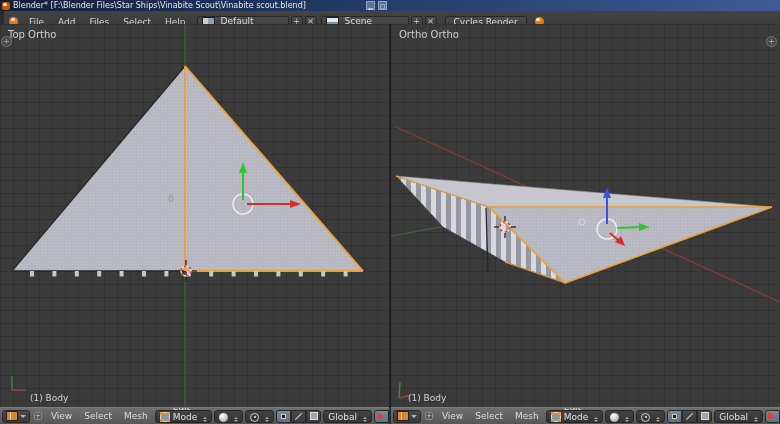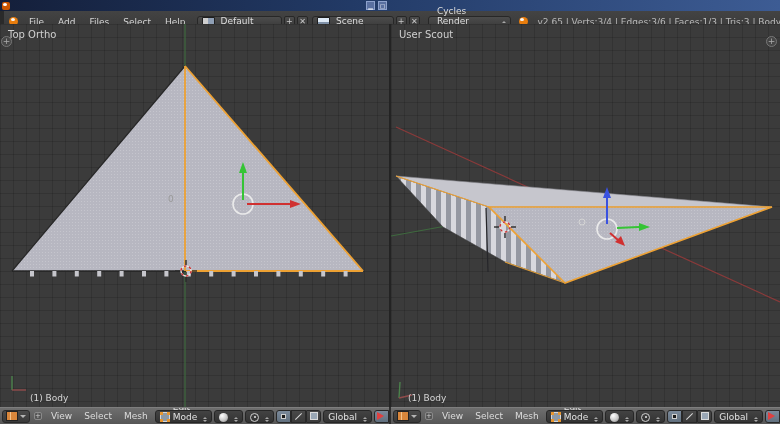--- a/index.html
+++ b/index.html
@@ -102,20 +102,21 @@
   .collapse-btn { width:8px; height:8px; border:1px solid #8a8a8a; border-radius:2px;
     background:#565656; color:#cfcfcf; font-size:7px; line-height:6px; text-align:center; margin:0 2px; }
 </style>
 </head>
 <body>
 
 <div id="app">
 
   <div class="titlebar">
     <span class="blogo"></span>
+    <span class="ttl">Blender* [F:\Blender Files\Star Ships\Vinabite Scout\Vinabite scout.blend]</span>
     <span class="winbtns">
       <span class="winbtn">▁</span>
       <span class="winbtn">▢</span>
     </span>
   </div>
 
   <div class="menubar">
     <span class="blogo2"></span>
     <span class="mitem">File</span>
     <span class="mitem">Add</span>
@@ -130,30 +131,29 @@
     <span class="tinybtn">+</span>
     <span class="tinybtn">✕</span>
 
     <span class="dd" style="width:88px;text-decoration:underline;">
       <span class="idbox id-scene"></span>
       <span class="val">Scene</span>
     </span>
     <span class="tinybtn">+</span>
     <span class="tinybtn">✕</span>
 
-    <span class="dd" style="margin-left:8px;">
+    <span class="dd" style="margin-left:8px;flex-direction:column;">
       <span class="val">Cycles Render</span>
       <span class="ud">
           <i class="up"></i>
           <i class="dn"></i>
         </span>
     </span>
 
     <span class="blogo2" style="margin-left:8px;"></span>
-    <span class="stats">v2.65 | Verts:3/4 | Edges:3/6 | Faces:1/3 | Tris:3 | Body</span>
   </div>
 
   <div class="vpwrap">
 
     <svg width="0" height="0" style="position:absolute">
       <defs>
         <pattern id="pat-dither" width="3" height="3" patternUnits="userSpaceOnUse">
           <rect width="3" height="3" fill="#b7b7c1"></rect>
           <rect x="0" y="0" width="1" height="1" fill="#c5c5cd"></rect>
         </pattern>
@@ -260,21 +260,21 @@
           <polygon points="248,199 248,207 259,203" fill="#35c435"></polygon>
           <line x1="219" y1="209" x2="227" y2="216" stroke="#d03030" stroke-width="2"></line>
           <polygon points="224,218 230,212 234,222" fill="#d03030"></polygon>
         </g>
 
         <g opacity="0.85">
           <line x1="9" y1="358" x2="8" y2="374" stroke="#4f8f4f" stroke-width="1.4"></line>
           <line x1="8" y1="374" x2="21" y2="371" stroke="#9f4f4f" stroke-width="1.4"></line>
         </g>
       </svg>
-      <span class="vplabel">User Scout</span>
+      <span class="vplabel">Ortho Ortho</span>
       <span class="plus-handle">+</span>
       <span class="objinfo">(1) Body</span>
     </div>
   </div>
 
   <div class="hdrwrap">
 
     <div class="hdr hdr-left">
       <span class="hbtn">
         <span class="editor-icon"></span>

